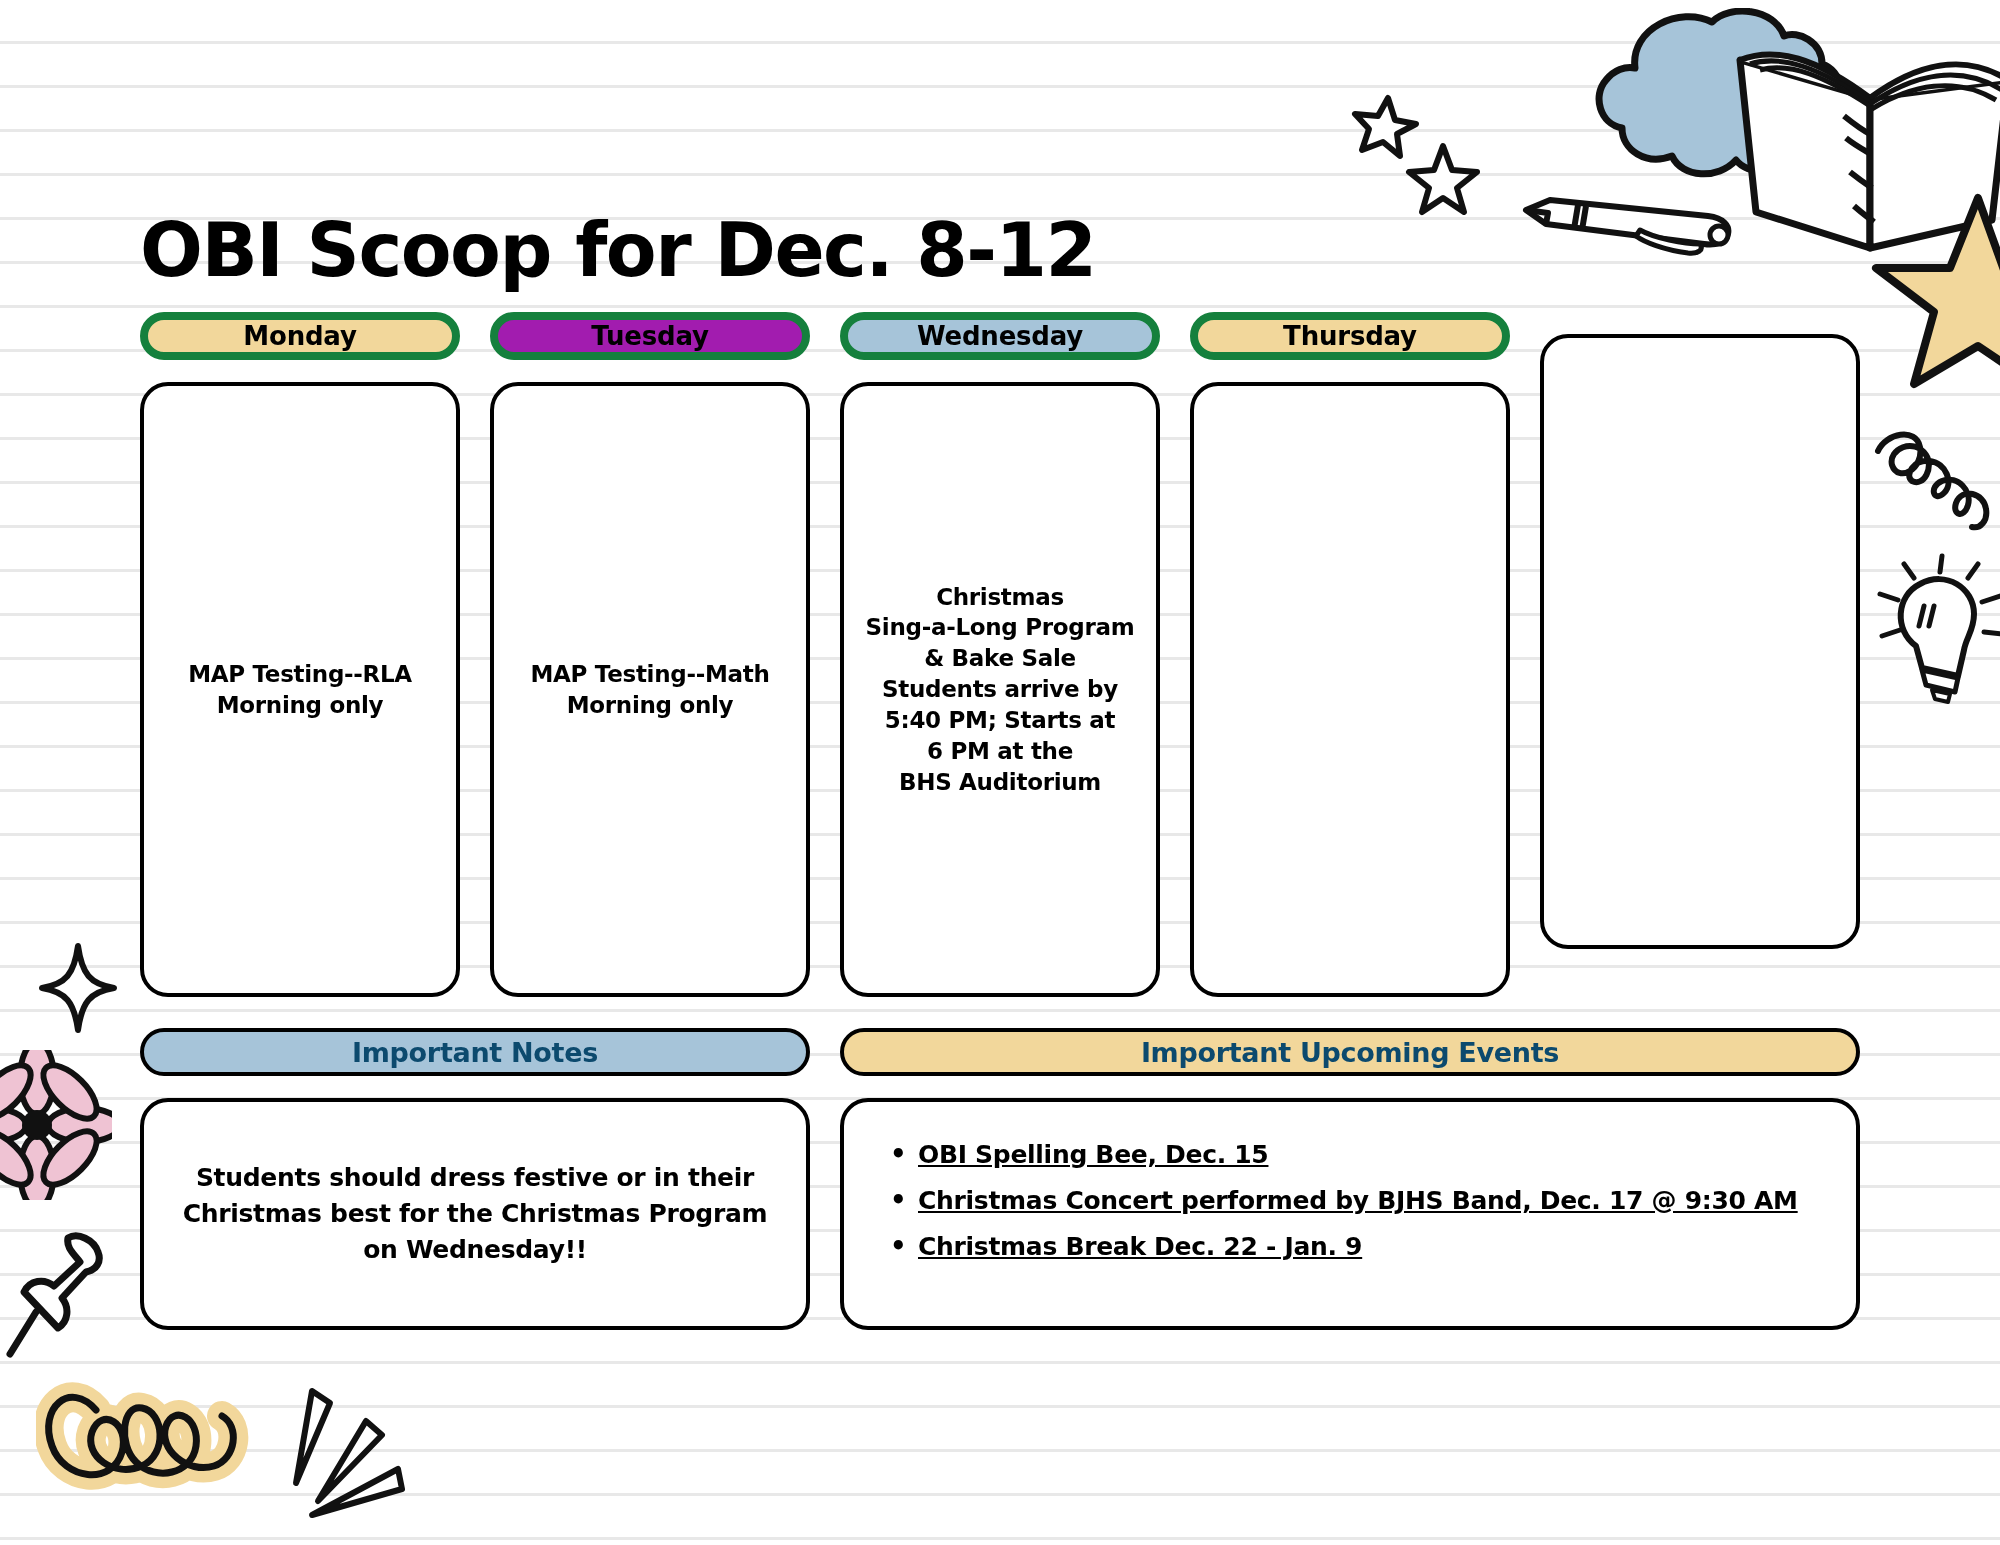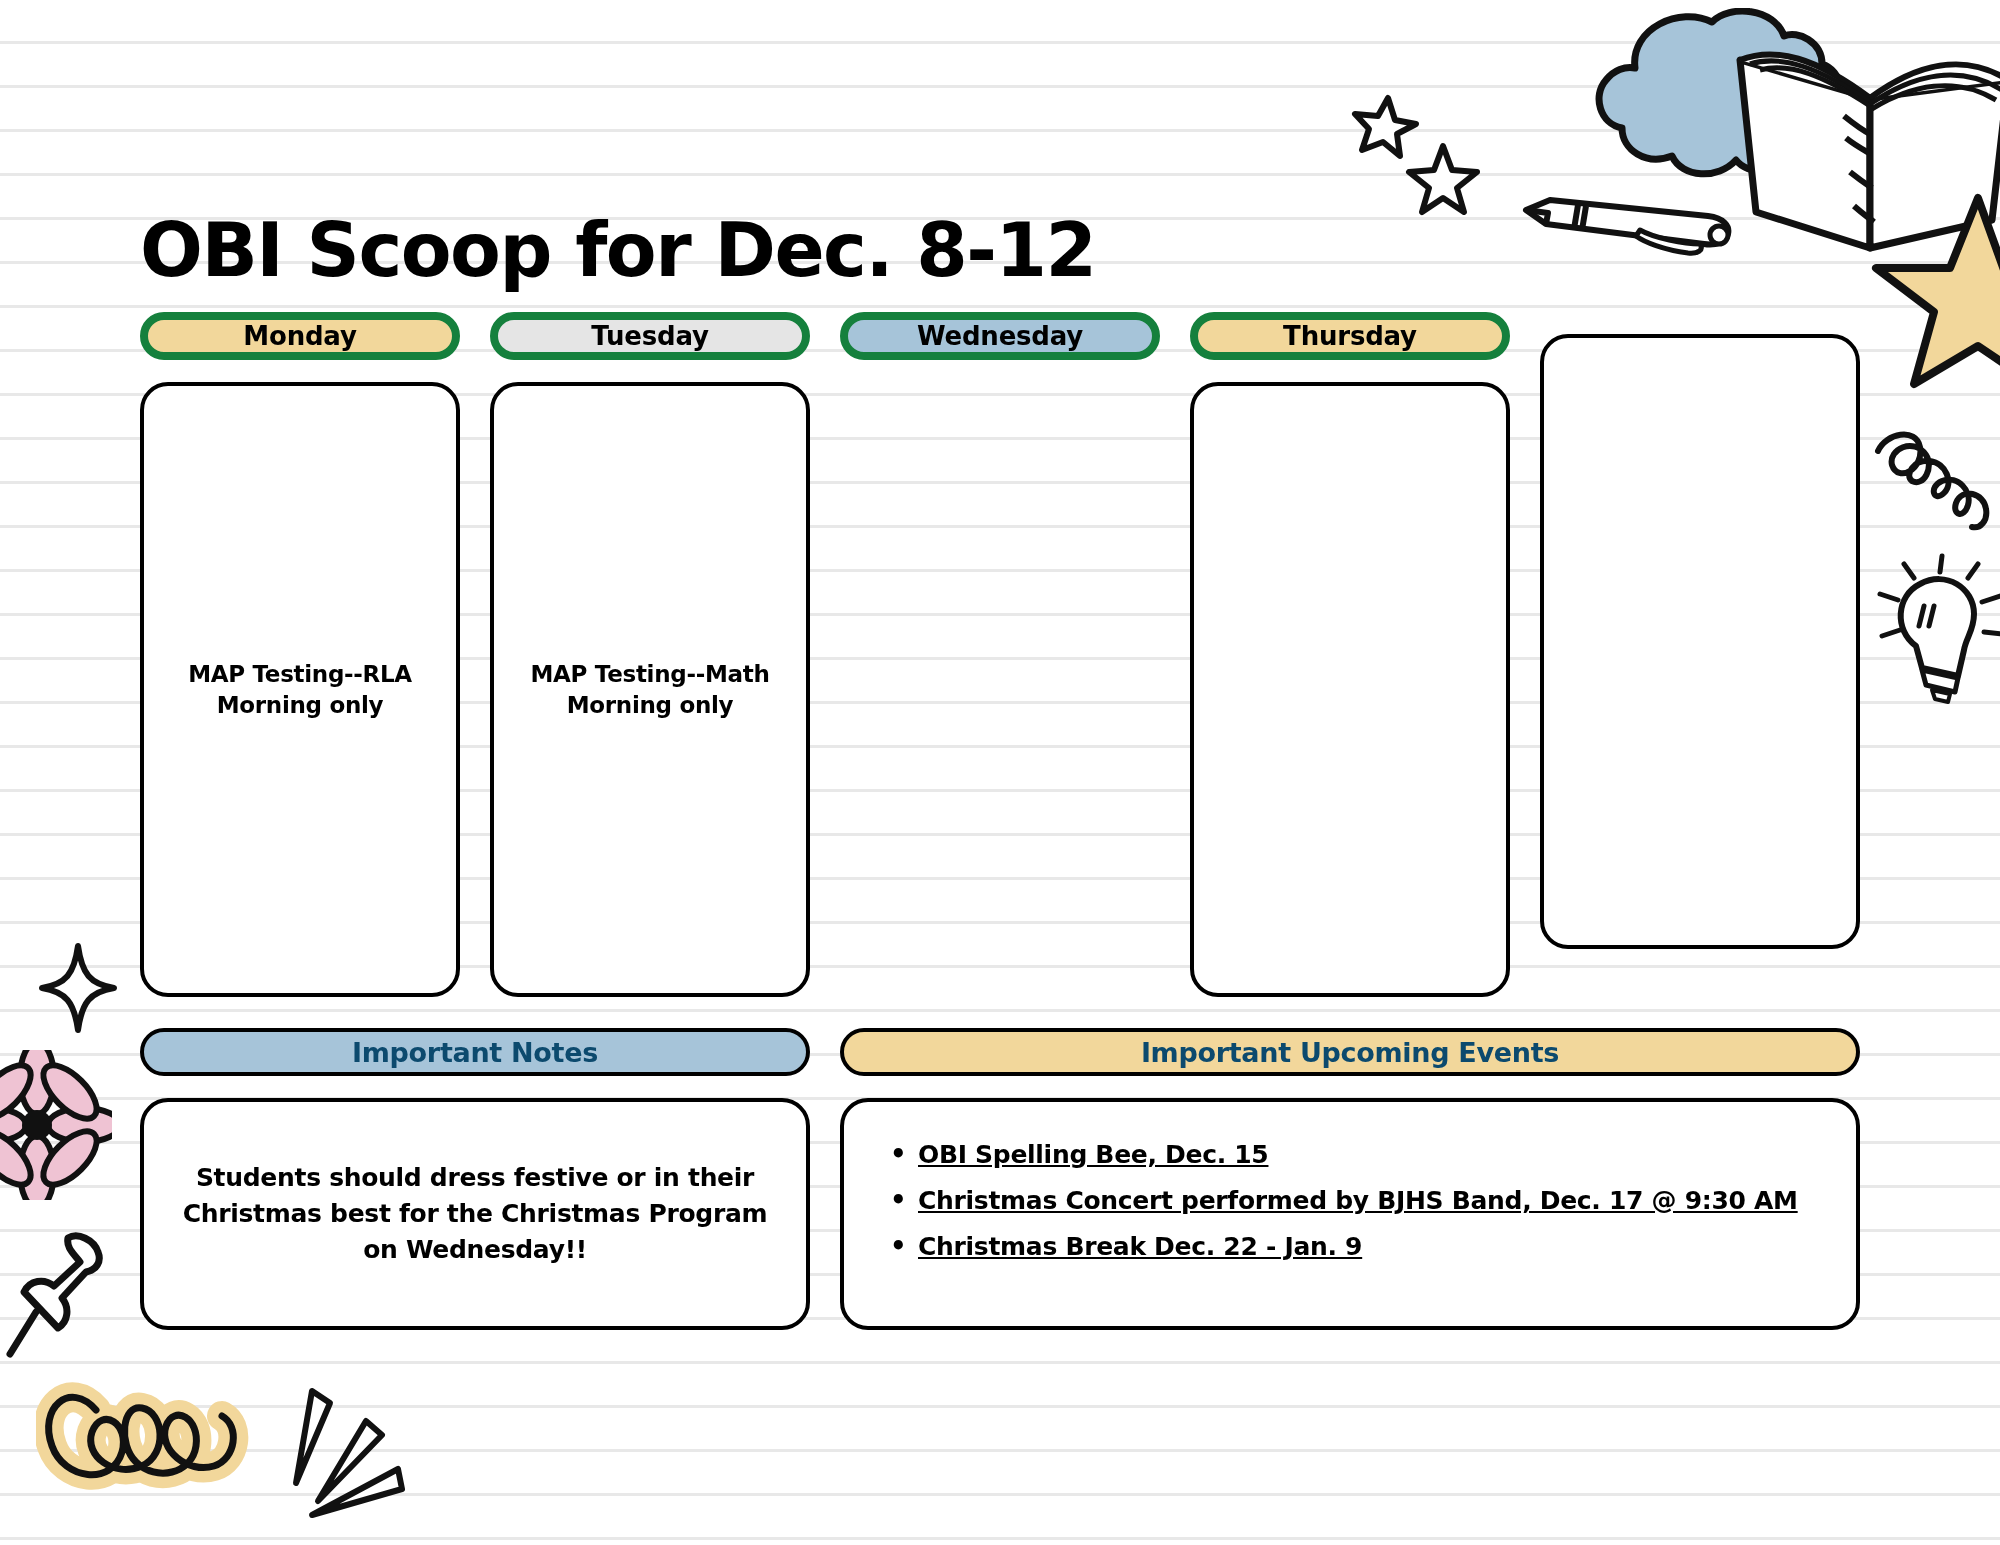--- a/index.html
+++ b/index.html
@@ -69,21 +69,21 @@
     display: flex;
     align-items: center;
     justify-content: center;
     font-size: 26px;
     font-weight: 700;
     color: #000;
     font-family: "DejaVu Sans", sans-serif;
     letter-spacing: -0.2px;
   }
   .pill-gold { background: #f2d79b; }
-  .pill-pink { background: #e5e5e5; }
+  .pill-pink { background: #a21caf; }
   .pill-blue { background: #a6c4d9; }
 
   .day-card {
     margin-top: 22px;
     height: 615px;
     border: 4px solid #000;
     border-radius: 28px;
     background: #fff;
     display: flex;
     align-items: center;
@@ -309,20 +309,29 @@
     <div class="day-col">
       <div class="day-pill pill-pink">Tuesday</div>
       <div class="day-card">
         <div class="day-card-text">MAP Testing--Math
 Morning only</div>
       </div>
     </div>
 
     <div class="day-col">
       <div class="day-pill pill-blue">Wednesday</div>
+      <div class="day-card">
+        <div class="day-card-text">Christmas
+Sing-a-Long Program
+&amp; Bake Sale
+Students arrive by
+5:40 PM; Starts at
+6 PM at the
+BHS Auditorium</div>
+      </div>
     </div>
 
     <div class="day-col">
       <div class="day-pill pill-gold">Thursday</div>
       <div class="day-card">
         <div class="day-card-text"></div>
       </div>
     </div>
 
     <div class="day-col">

